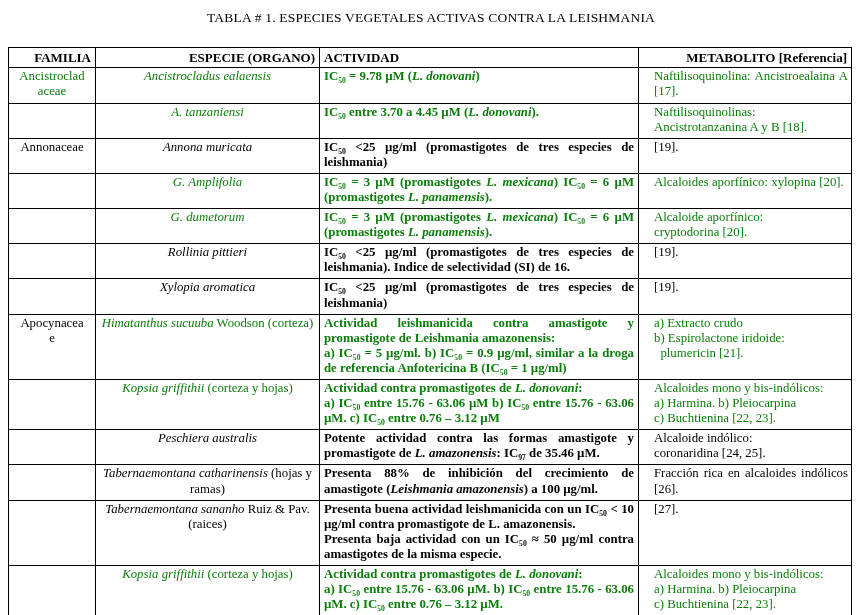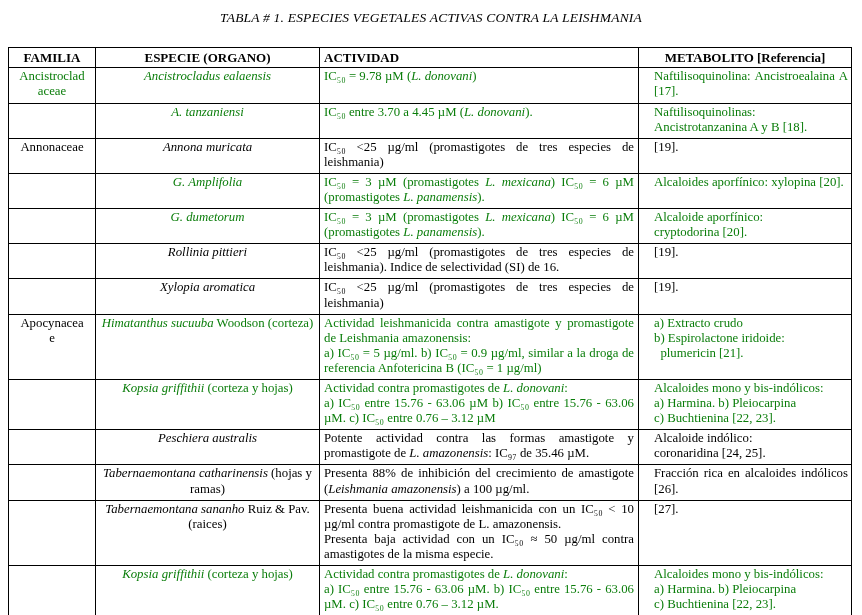--- a/index.html
+++ b/index.html
@@ -11,53 +11,53 @@
     font-family: "Liberation Serif", "DejaVu Serif", serif;
     color: #000;
   }
   .title {
     text-align: center;
     font-size: 13.5px;
     padding-top: 10px;
     margin-bottom: 21px;
     letter-spacing: 0.2px;
     white-space: nowrap;
-    font-style: italic;
   }
   table {
     border-collapse: collapse;
     table-layout: fixed;
     width: 843px;
     margin-left: 8px;
   }
   th, td {
     border: 1.5px solid #000;
     vertical-align: top;
     font-size: 12.8px;
     line-height: 1.18;
     padding: 1px 4px 3px 4px;
     overflow: hidden;
   }
   th {
     font-size: 13px;
     font-weight: bold;
     padding: 2px 4px;
   }
-  th.align-center { text-align: center; }
+  th.align-center { text-align: right; }
   th.align-left   { text-align: left; }
   .col-familia {
     text-align: center;
     white-space: pre-line;
     overflow-wrap: anywhere;
     margin-top: 12px;
   }
   .col-especie { text-align: center; }
   .col-actividad {
     text-align: justify;
     white-space: pre-line;
+    font-weight: bold;
   }
   .col-metabolito {
     text-align: justify;
     white-space: pre-line;
     padding-left: 15px;
     padding-right: 3px;
   }
   .green { color: var(--green, #0a7d0a); }
   .it { font-style: italic; text-align: center; }
 </style>

